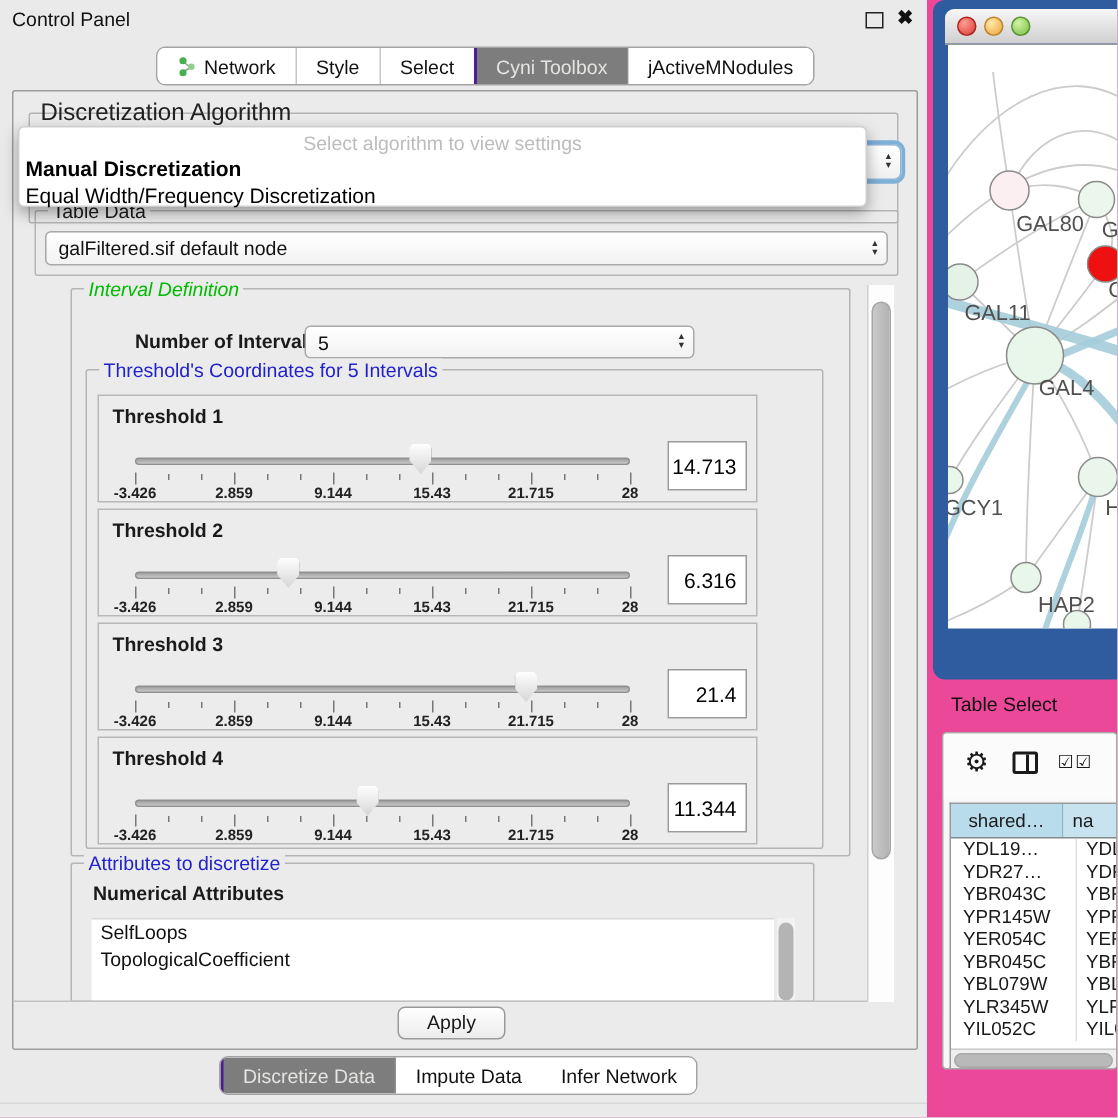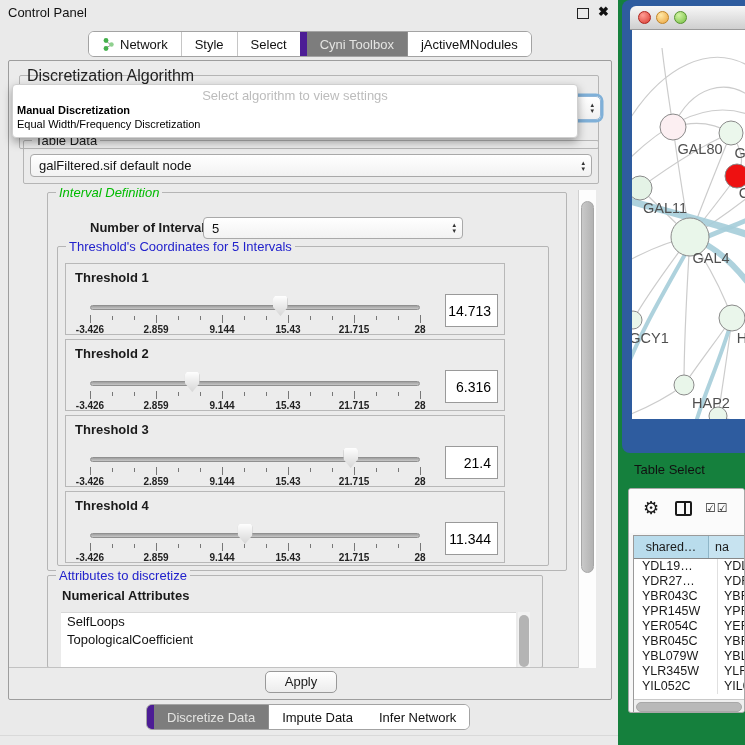--- a/index.html
+++ b/index.html
@@ -1,55 +1,55 @@
 <!DOCTYPE html>
 <html><head>
 <meta charset="utf-8">
 <style>
   * { margin:0; padding:0; box-sizing:border-box; }
   body { background:#cfcfcf; font-family:"Liberation Sans", sans-serif; }
-  #root { position:relative; width:745px; height:745px; background:#15803d; overflow:hidden;
+  #root { position:relative; width:745px; height:745px; background:#ec4899; overflow:hidden;
           font-family:"Liberation Sans", sans-serif; color:#1a1a1a;padding-left:32px; }
 
   
   .cp { position:absolute; left:0; top:0; width:618px; height:745px; background:#eaeaea; }
   .cp-titlebar { position:absolute; left:0; top:0; width:100%; height:24px; }
   .cp-title { position:absolute; left:8px; top:5px; font-size:13px; color:#111; }
   .float-btn { position:absolute; left:577px; top:8px; width:12px; height:11px;
                border:1.6px solid #222; background:transparent; }
   .close-btn { position:absolute; left:598px; top:4px; font-size:13px; font-weight:bold; color:#111; }
 
   .tabbar { position:absolute; display:flex; align-items:stretch; height:26px;
             background:#fff; border:1px solid #a3a3a3; border-radius:6px; overflow:hidden; font-size:13px; }
-  .tabs-top { left:88px; top:31px; }
+  .tabs-top { left:104px; top:31px; }
   .tabs-bottom { left:146px; top:704px; }
   .tab { display:flex; align-items:center; gap:5px; padding:0 13px; color:#111; background:#fff; }
   .tab.sep { border-left:1px solid #c6c6c6; }
-  .tab.dark { background:#7d7d7d; color:#e4e4e2; border-left:7px solid #4c1d95; border-right:1px solid #8f8f8f; }
+  .tab.dark { background:#7d7d7d; color:#e4e4e2; border-left:2px solid #4c1d95; border-right:1px solid #8f8f8f; }
 
   .panel { position:absolute; left:8px; top:60px; width:604px; height:640px;
            border:1px solid #9d9d9d; border-radius:2px; background:#ebebeb; }
 
   .group { position:absolute; border:1px solid #b5b5b5; border-radius:2px; }
   .group-title { position:absolute; top:-8px; left:8px; background:#ebebeb; padding:0 3px;
                  font-size:13px; white-space:nowrap; }
   .t-green { color:#00bb00;font-style:italic; }
   .t-blue  { color:#2222cc; }
 
   
   .algo-group { left:10px; top:14px; width:580px; height:74px; }
   .algo-title { position:absolute; left:18px; top:6px; font-size:16px; color:#222; z-index:2; }
   .combo-focus { position:absolute; left:511px; top:35px; width:81px; height:24px; z-index:5;
                  background:linear-gradient(#ffffff,#f0f0f0); border-radius:5px;
                  border:1px solid #8fb6d9; box-shadow:0 0 0 2.5px #7fb0d8; }
   .dropdown { position:absolute; left:3px; top:23px; width:566px; height:54px; z-index:10;
               background:#fff; border:1px solid #cfcfcf; border-radius:4px;
               box-shadow:0 4px 10px rgba(0,0,0,.35); }
   .dd-prompt { text-align:center; color:#bcbcbc; font-size:13px; padding-top:3px; }
-  .dd-opt { font-size:11px; padding:1px 4px; color:#000; }
+  .dd-opt { font-size:14px; padding:1px 4px; color:#000; }
   .dd-opt.bold { font-weight:bold; }
 
   
   .combo { position:absolute; background:linear-gradient(#ffffff,#f2f2f2); border:1px solid #a9a9a9;
            border-radius:4px; font-size:13px; display:flex; align-items:center; padding-left:8px; color:#111; }
   .combo-arrows { position:absolute; right:6px; top:50%; transform:translateY(-50%);
                   display:flex; flex-direction:column; line-height:6px; font-size:7px; color:#333; }
 
   .tdata-group { left:14px; top:79px; width:576px; height:44px; }
 

